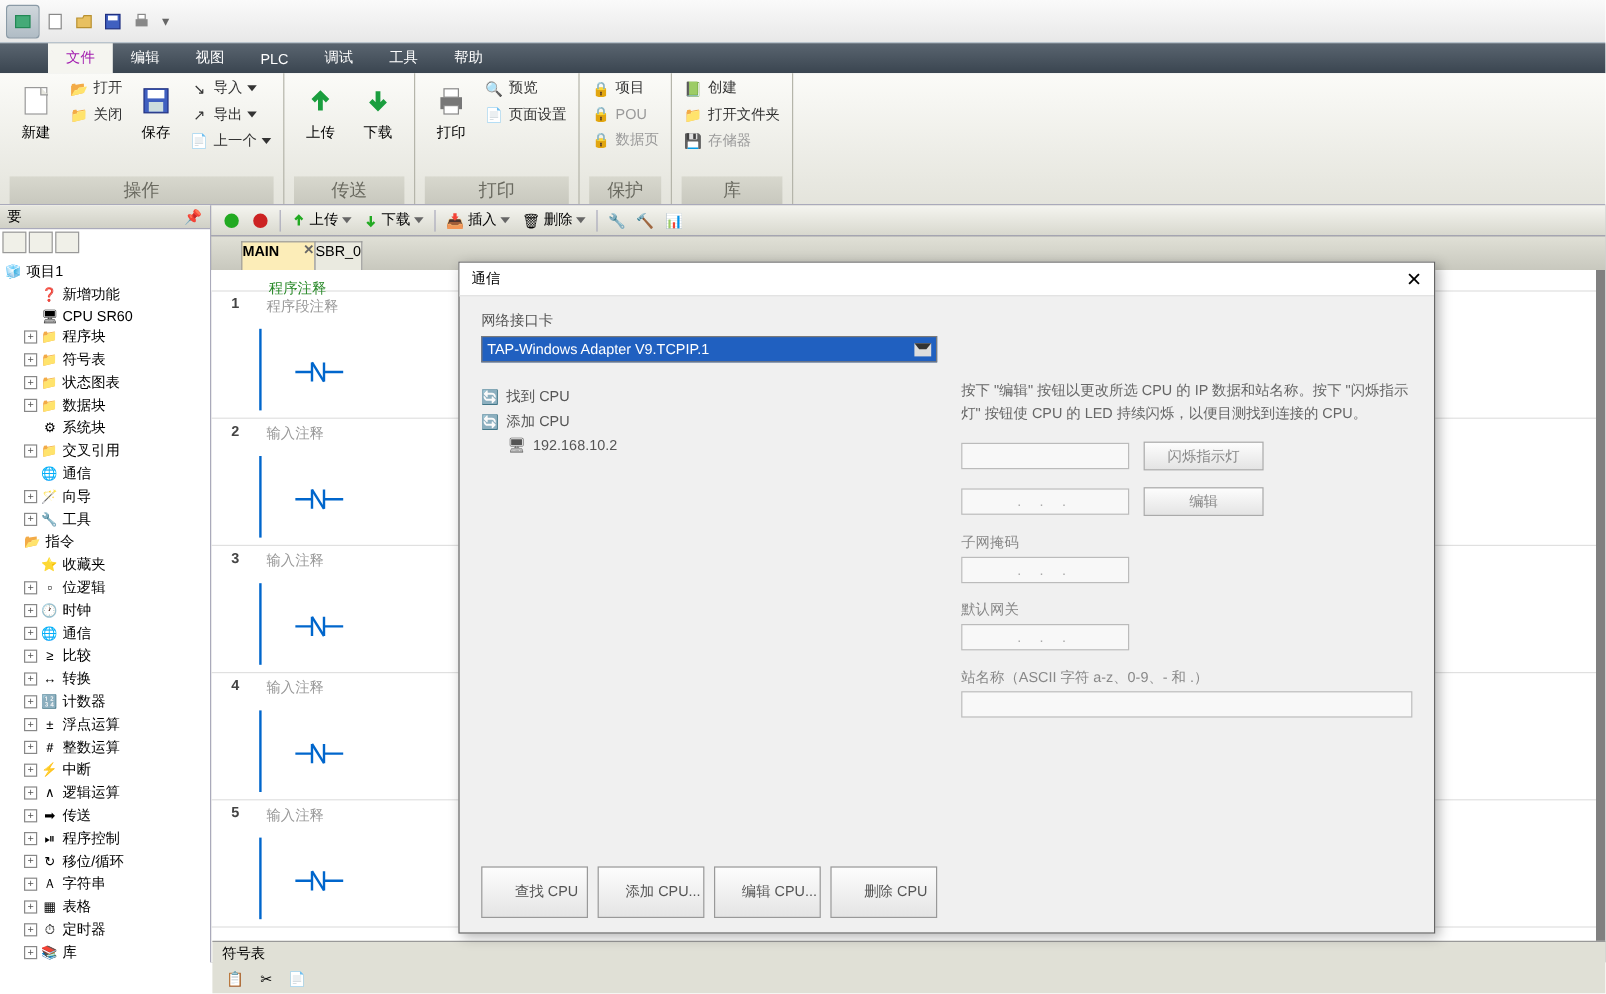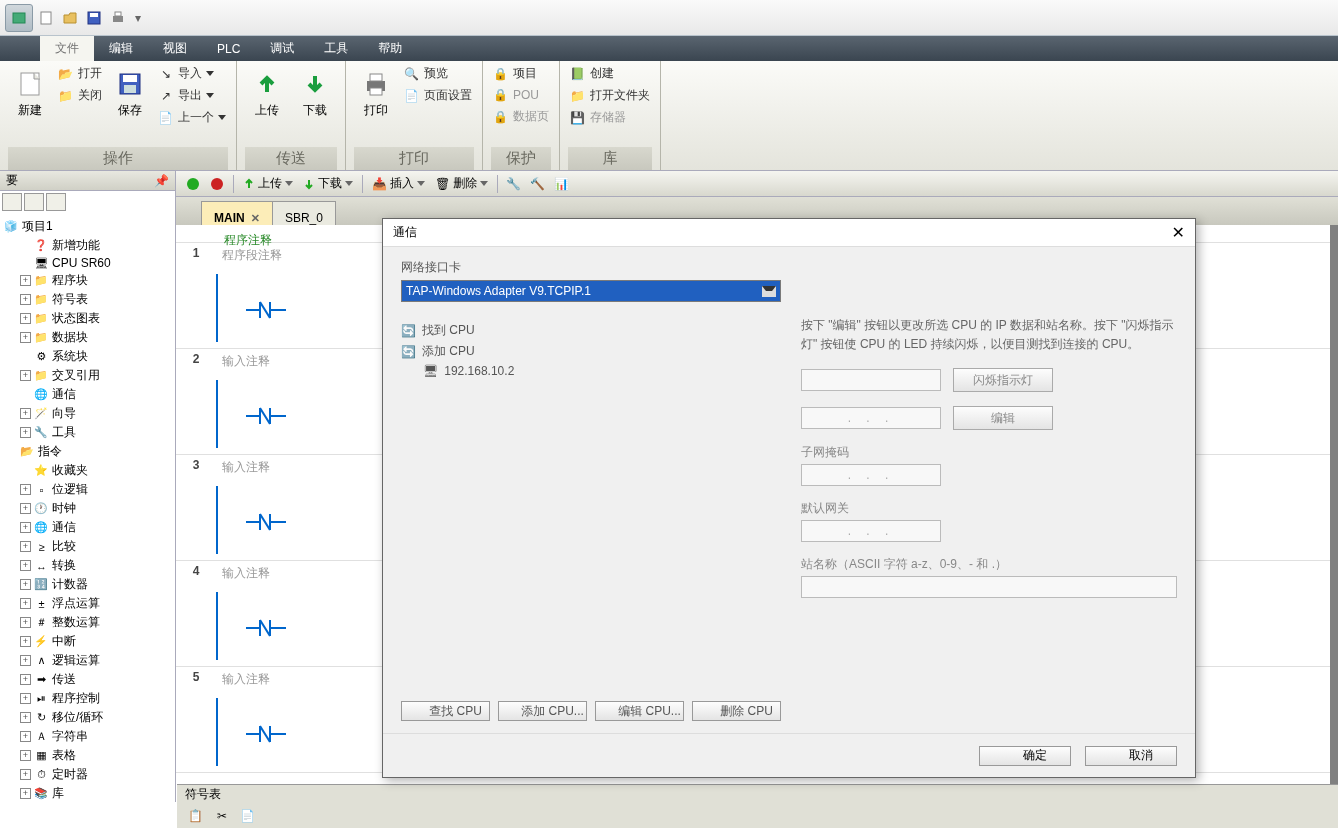--- a/index.html
+++ b/index.html
@@ -2,21 +2,21 @@
 <html><head>
 <meta charset="utf-8">
 <style>
 *{margin:0;padding:0;box-sizing:border-box;font-family:"Microsoft YaHei",Tahoma,Arial,sans-serif;font-size:12px;}
 body{background:#fff;width:1338px;height:828px;overflow:hidden;position:relative;}
 .qat{height:36px;background:linear-gradient(to bottom,#fafafa,#e8e8e8);border-bottom:1px solid #b8c3cc;display:flex;align-items:center;padding-left:5px;gap:2px;}
 .qat-box{width:28px;height:28px;background:linear-gradient(to bottom,#d0d7dc,#b0bcc5);border:1px solid #8a9aa6;border-radius:3px;display:flex;align-items:center;justify-content:center;}
 .mini-svg{width:16px;height:16px;}
 .menu-bar{height:25px;background:linear-gradient(to bottom,#5a6570,#3a4550);display:flex;align-items:stretch;padding-left:40px;}
 .menu-item{color:#fff;padding:0 15px;display:flex;align-items:center;cursor:pointer;}
-.menu-item.active{background:#f5f5f0;color:#737373;}
+.menu-item.active{background:#f5f5f0;color:#a21caf;}
 .ribbon{height:110px;background:linear-gradient(to bottom,#fbfbf8,#e4e4dc);border-bottom:1px solid #aab;display:flex;}
 .rgroup{border-right:1px solid #b5b5aa;display:flex;flex-direction:column;padding:3px 8px 0;}
 .rgroup-body{flex:1;display:flex;align-items:flex-start;gap:4px;}
 .rgroup-title{text-align:center;color:#6a6a60;font-size:15px;padding:2px 0;background:linear-gradient(to bottom,#d8d8ce,#c8c8be);}
 .rbtn{display:flex;flex-direction:column;align-items:center;padding:4px 6px;cursor:pointer;gap:2px;}
 .rbtn-ico{width:32px;height:32px;display:flex;align-items:center;justify-content:center;}
 .rlist{display:flex;flex-direction:column;gap:3px;}
 .rlist-item{display:flex;align-items:center;gap:4px;cursor:pointer;color:#333;padding:1px 2px;}
 .rlist-item.disabled{color:#999;}
 .rlist-ico{width:16px;height:16px;display:inline-flex;align-items:center;justify-content:center;}
@@ -28,21 +28,21 @@
 .left-panel{width:176px;border-right:1px solid #aab;display:flex;flex-direction:column;background:#fff;}
 .lp-header{height:20px;background:linear-gradient(to bottom,#e8e8e0,#d0d0c6);border-bottom:1px solid #aab;display:flex;align-items:center;padding:0 6px;justify-content:space-between;}
 .lp-tabs{height:22px;display:flex;gap:2px;padding:2px;}
 .lp-tab{width:20px;height:18px;border:1px solid #999;background:#f0f0e8;}
 .tree{flex:1;overflow:auto;padding:4px 2px;}
 .tree-node{display:flex;align-items:center;gap:3px;padding:1px 0;cursor:pointer;white-space:nowrap;}
 .tree-exp{width:11px;height:11px;border:1px solid #888;display:inline-flex;align-items:center;justify-content:center;font-size:9px;line-height:1;color:#555;background:#fff;}
 .tree-ico{width:15px;height:14px;display:inline-flex;align-items:center;justify-content:center;font-size:11px;}
 .right-area{flex:1;display:flex;flex-direction:column;background:#808080;}
 .tabs-row{height:28px;display:flex;align-items:flex-end;padding-left:25px;position:relative;background:linear-gradient(to bottom,#e0e0d6,#c8c8be);}
-.tab{height:24px;padding:0 12px;display:flex;align-items:flex-end;gap:6px;background:#eaeae0;border:1px solid #999;border-bottom:none;margin-right:-1px;cursor:pointer;}
+.tab{height:24px;padding:0 0;display:flex;align-items:flex-start;gap:20px;background:#eaeae0;border:1px solid #999;border-bottom:none;margin-right:-1px;cursor:pointer;}
 .tab.active{background:#fcedb8;font-weight:bold;}
 .tab-close{font-size:11px;color:#666;}
 .editor{flex:1;background:#fff;margin:0 8px 0 0;overflow:auto;}
 .comment-row{height:18px;display:flex;align-items:center;background:#fff;border-bottom:1px solid #e0e0e0;}
 .seg-cell{width:40px;text-align:center;color:#555;border-right:1px solid #ccc;}
 .comment-txt{padding-left:8px;color:#2a8a2a;margin-top:14px;}
 .network{display:flex;border-bottom:1px solid #e0e0e0;}
 .nw-num{width:40px;text-align:center;color:#444;font-weight:bold;padding-top:3px;}
 .nw-body{flex:1;}
 .nw-comment{color:#999;padding:4px 6px;}
@@ -56,21 +56,21 @@
 .dlg-title{height:28px;display:flex;align-items:center;justify-content:space-between;padding:0 10px;background:#fff;border-bottom:1px solid #ddd;}
 .dlg-close{font-size:16px;cursor:pointer;}
 .dlg-body{flex:1;padding:12px 18px;display:flex;flex-direction:column;color:#555;}
 .dlg-label{margin-bottom:4px;}
 .dlg-select{width:380px;height:22px;background:#2060c0;color:#fff;border:1px solid #7a7a7a;padding:0 4px;display:flex;align-items:center;justify-content:space-between;}
 .dlg-cols{display:flex;gap:20px;margin-top:14px;flex:1;}
 .dlg-left{width:380px;display:flex;flex-direction:column;}
 .cpu-tree{flex:1;padding:4px 0;}
 .cpu-row{display:flex;align-items:center;gap:6px;padding:2px 0;}
 .btn-row{display:flex;gap:8px;margin-top:8px;}
-.pbtn{flex:1;height:20px;border:1px solid #999;background:linear-gradient(to bottom,#fdfdfd,#e4e4e4);cursor:pointer;display:flex;align-items:center;justify-content:center;padding-left:20px;}
+.pbtn{flex:1;height:43px;border:1px solid #999;background:linear-gradient(to bottom,#fdfdfd,#e4e4e4);cursor:pointer;display:flex;align-items:center;justify-content:center;padding-left:20px;}
 .dlg-right{flex:1;display:flex;flex-direction:column;gap:14px;}
 .help-txt{color:#666;line-height:1.6;}
 .field-group{display:flex;flex-direction:column;gap:3px;}
 .field-lbl{color:#888;}
 .field-row{display:flex;gap:12px;align-items:center;}
 .field-box{width:140px;height:22px;border:1px solid #bbb;background:#f8f8f8;display:flex;align-items:center;justify-content:center;color:#aaa;letter-spacing:6px;}
 .field-box.wide{width:100%;letter-spacing:0;justify-content:flex-start;padding:0 6px;}
 .gbtn{width:100px;height:24px;border:1px solid #aaa;background:linear-gradient(to bottom,#fdfdfd,#e4e4e4);cursor:pointer;display:flex;align-items:center;justify-content:center;color:#888;}
 .dlg-footer{height:44px;display:flex;align-items:center;justify-content:flex-end;gap:14px;padding:0 18px;border-top:1px solid #ddd;}
 .tri-down{display:inline-block;width:0;height:0;border-left:4px solid transparent;border-right:4px solid transparent;border-top:5px solid currentColor;}
@@ -640,17 +640,13 @@
         </div>
         <div class="field-group">
           <div class="field-lbl">站名称（ASCII 字符 a-z、0-9、- 和 .）</div>
           <div class="field-row">
               <div class="field-box wide"></div>
             </div>
         </div>
       </div>
     </div>
   </div>
-  <div class="dlg-footer">
-    <div class="pbtn" style="flex:0 0 92px">确定</div>
-    <div class="pbtn" style="flex:0 0 92px">取消</div>
-  </div>
 </div>
 
 </body></html>

